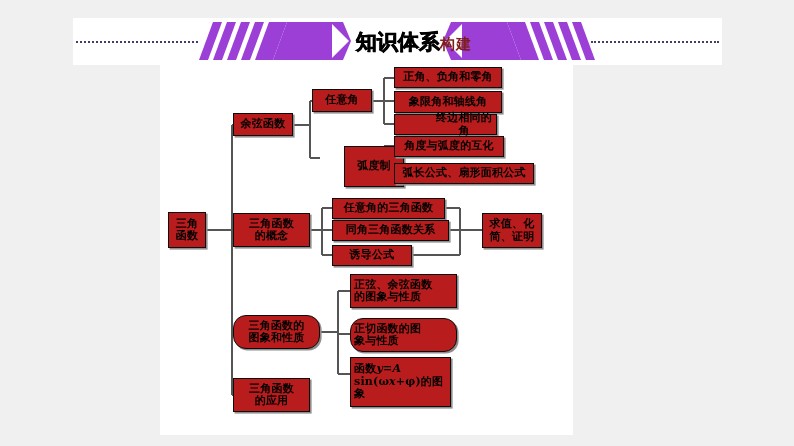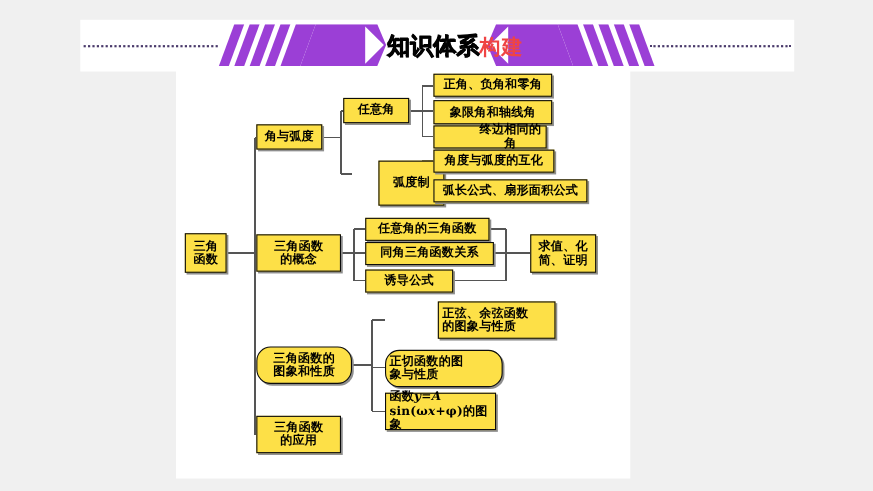--- a/index.html
+++ b/index.html
@@ -34,37 +34,37 @@
   #header-title .t-outline{
     font-family:"DejaVu Sans","Liberation Sans",sans-serif;
     font-weight:bold;font-size:21px;color:#1a1a1a;
     letter-spacing:0px;
     -webkit-text-stroke:0.6px #000;
     text-shadow:1px 1px 0 #fff, -0.5px -0.5px 0 #000;
     padding-left:12px;
   }
   #header-title .t-plain{
     font-family:"DejaVu Sans","Liberation Sans",sans-serif;
-    font-weight:bold;font-size:19px;color:#ef4444;
+    font-weight:bold;font-size:15px;color:#7f1d1d;
     letter-spacing:1px;
   }
 
   
   #content-card{
     position:absolute;left:160px;top:63px;width:413px;height:372px;
     background:#ffffff;
   }
 
   
   #diagram{position:absolute;left:0;top:0;width:413px;height:372px;}
   #wires{position:absolute;left:0;top:0;width:413px;height:372px;}
 
   .node{
     position:absolute;
-    background:#fde047;
+    background:#b91c1c;
     border:1.4px solid #0c0c0c;
     box-shadow:1.6px 1.6px 0 0 #8e8e8e;
     box-sizing:border-box;
     color:#000;
     font-family:"DejaVu Serif","Liberation Serif",serif;
     font-weight:bold;
     font-size:11px;
     line-height:12.5px;
     text-align:center;
     display:flex;align-items:center;justify-content:center;
@@ -201,21 +201,21 @@
       <line x1="160" y1="269" x2="178" y2="269"></line>
       <line x1="178" y1="228" x2="178" y2="311"></line>
       <line x1="178" y1="228" x2="190" y2="228"></line>
       <line x1="178" y1="271" x2="190" y2="271"></line>
       <line x1="178" y1="311" x2="190" y2="311"></line>
     </g>
   </svg>
 
   <div class="node" style="left:8px;top:149px;width:38px;height:36px;">三角函数</div>
 
-  <div class="node" style="left:73px;top:50px;width:60px;height:23px;">角与弧度</div>
+  <div class="node" style="left:73px;top:50px;width:60px;height:23px;">余弦函数</div>
 
   <div class="node" style="left:73px;top:150px;width:77px;height:34px;">三角函数
 的概念</div>
 
   <div class="node" style="left:73px;top:252px;width:87px;height:34px;border-radius:13px;">三角函数的
 图象和性质</div>
 
   <div class="node" style="left:73px;top:315px;width:77px;height:34px;">三角函数
 的应用</div>
 
@@ -235,26 +235,26 @@
 
   <div class="node" style="left:172px;top:135px;width:113px;height:21px;">任意角的三角函数</div>
 
   <div class="node" style="left:172px;top:157px;width:117px;height:21px;">同角三角函数关系</div>
 
   <div class="node" style="left:172px;top:182px;width:80px;height:21px;">诱导公式</div>
 
   <div class="node" style="left:322px;top:150px;width:60px;height:35px;">求值、化
 简、证明</div>
 
-  <div class="node lft" style="left:190px;top:211px;width:107px;height:34px;margin-left:48px;">正弦、余弦函数
+  <div class="node lft" style="left:190px;top:211px;width:107px;height:34px;">正弦、余弦函数
 的图象与性质</div>
 
   <div class="node lft" style="left:190px;top:255px;width:107px;height:34px;border-radius:13px;">正切函数的图
 象与性质</div>
 
-  <div class="node lft fml" style="left:190px;top:294px;width:101px;height:34px;white-space:normal;">
+  <div class="node lft fml" style="left:190px;top:294px;width:101px;height:50px;white-space:normal;">
     <span style="display:block;line-height:12.5px;">
       <span>函数</span><i>y</i><span>=</span><i>A</i><span> sin(</span><span>ω</span><i>x</i><span>+</span><span>φ</span><span>)的图象</span>
     </span>
   </div>
 
  </div>
 </div>
 
 </body></html>

